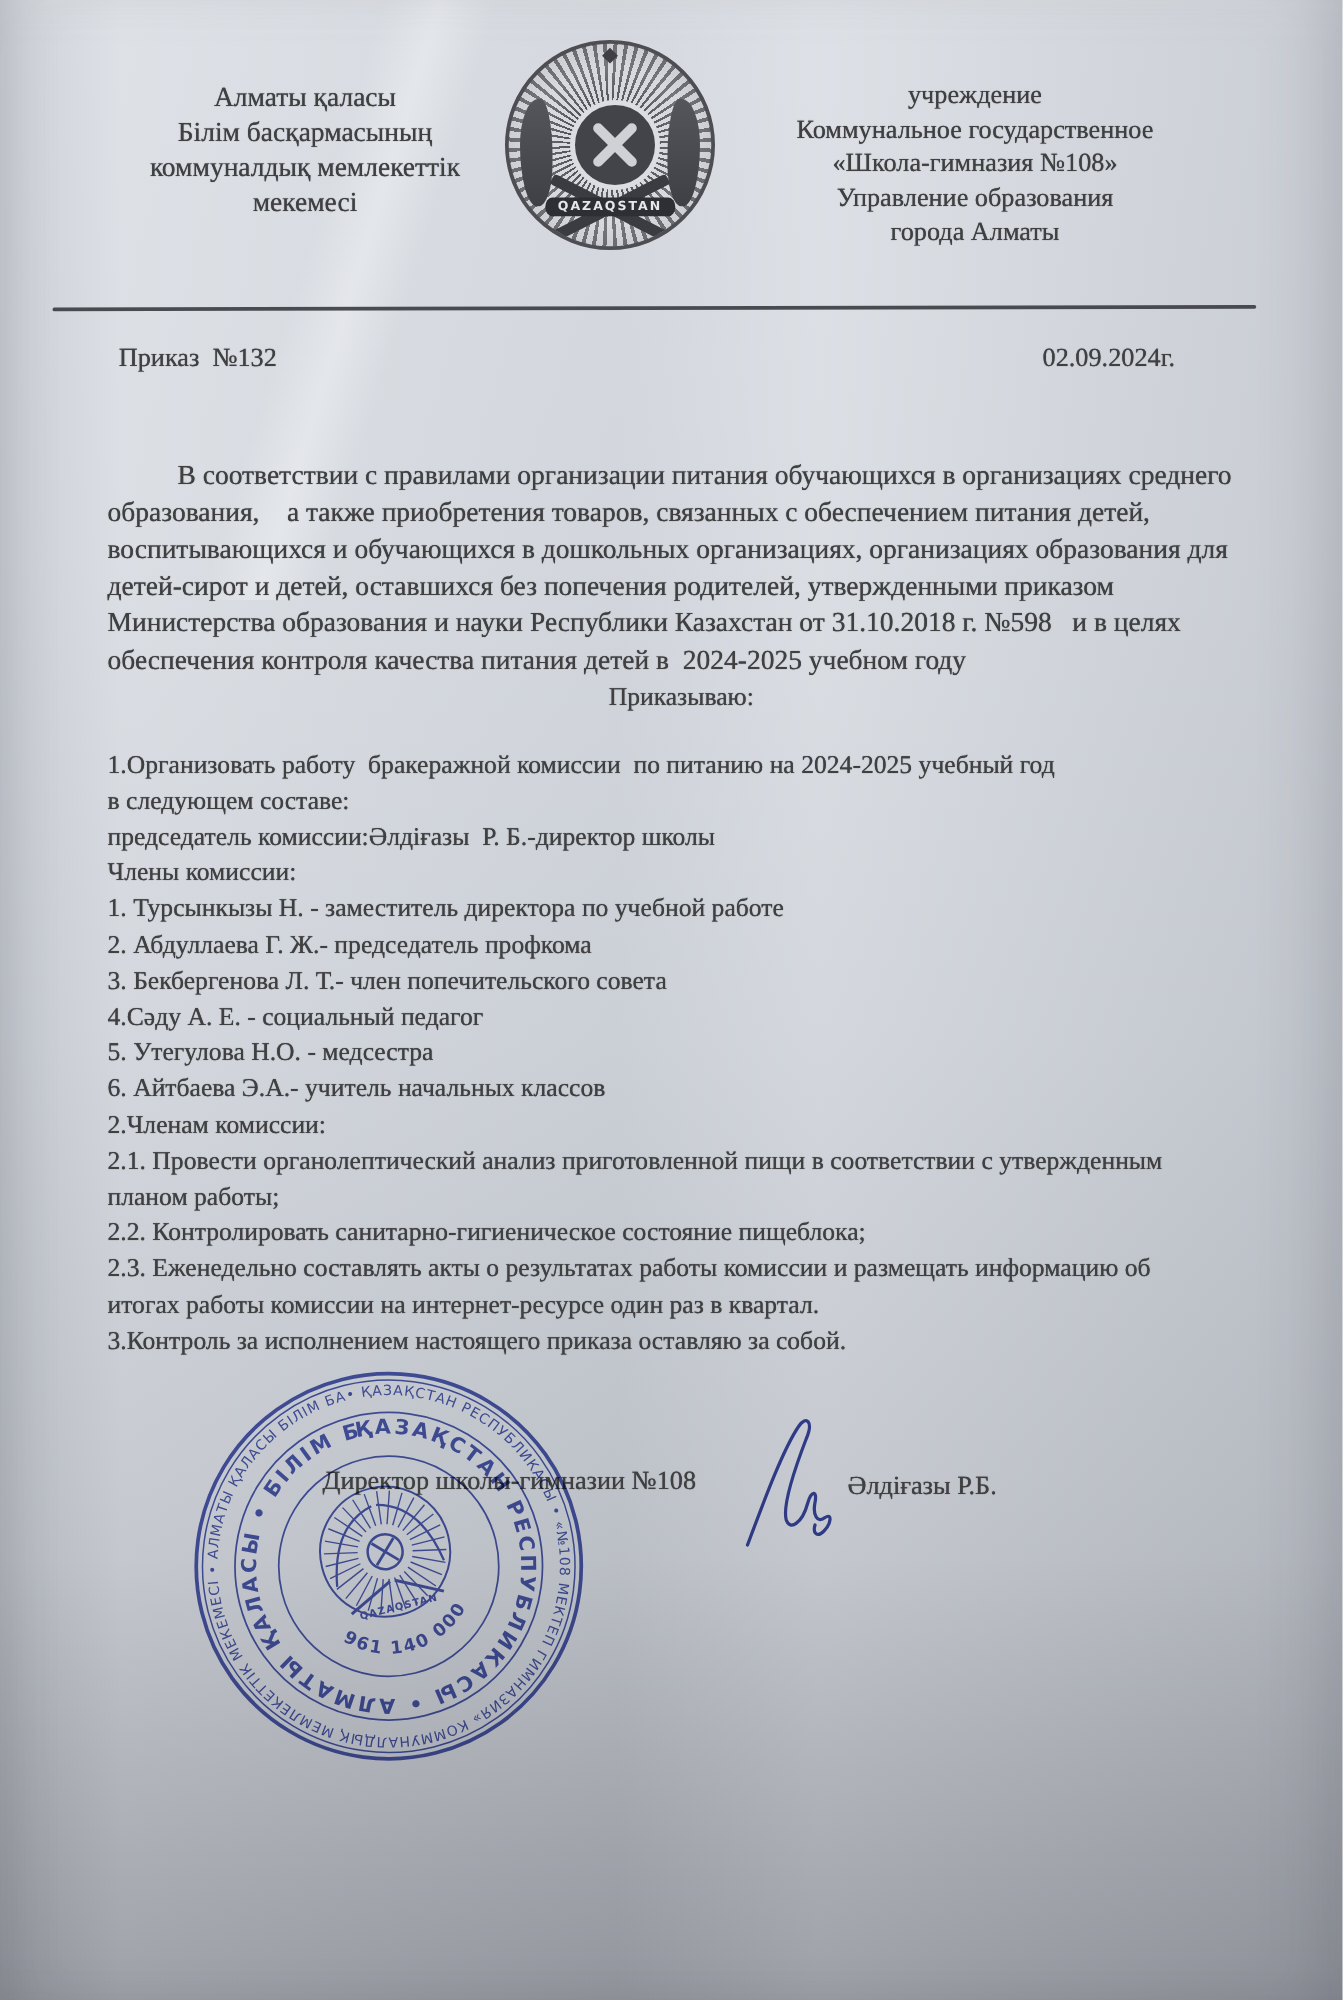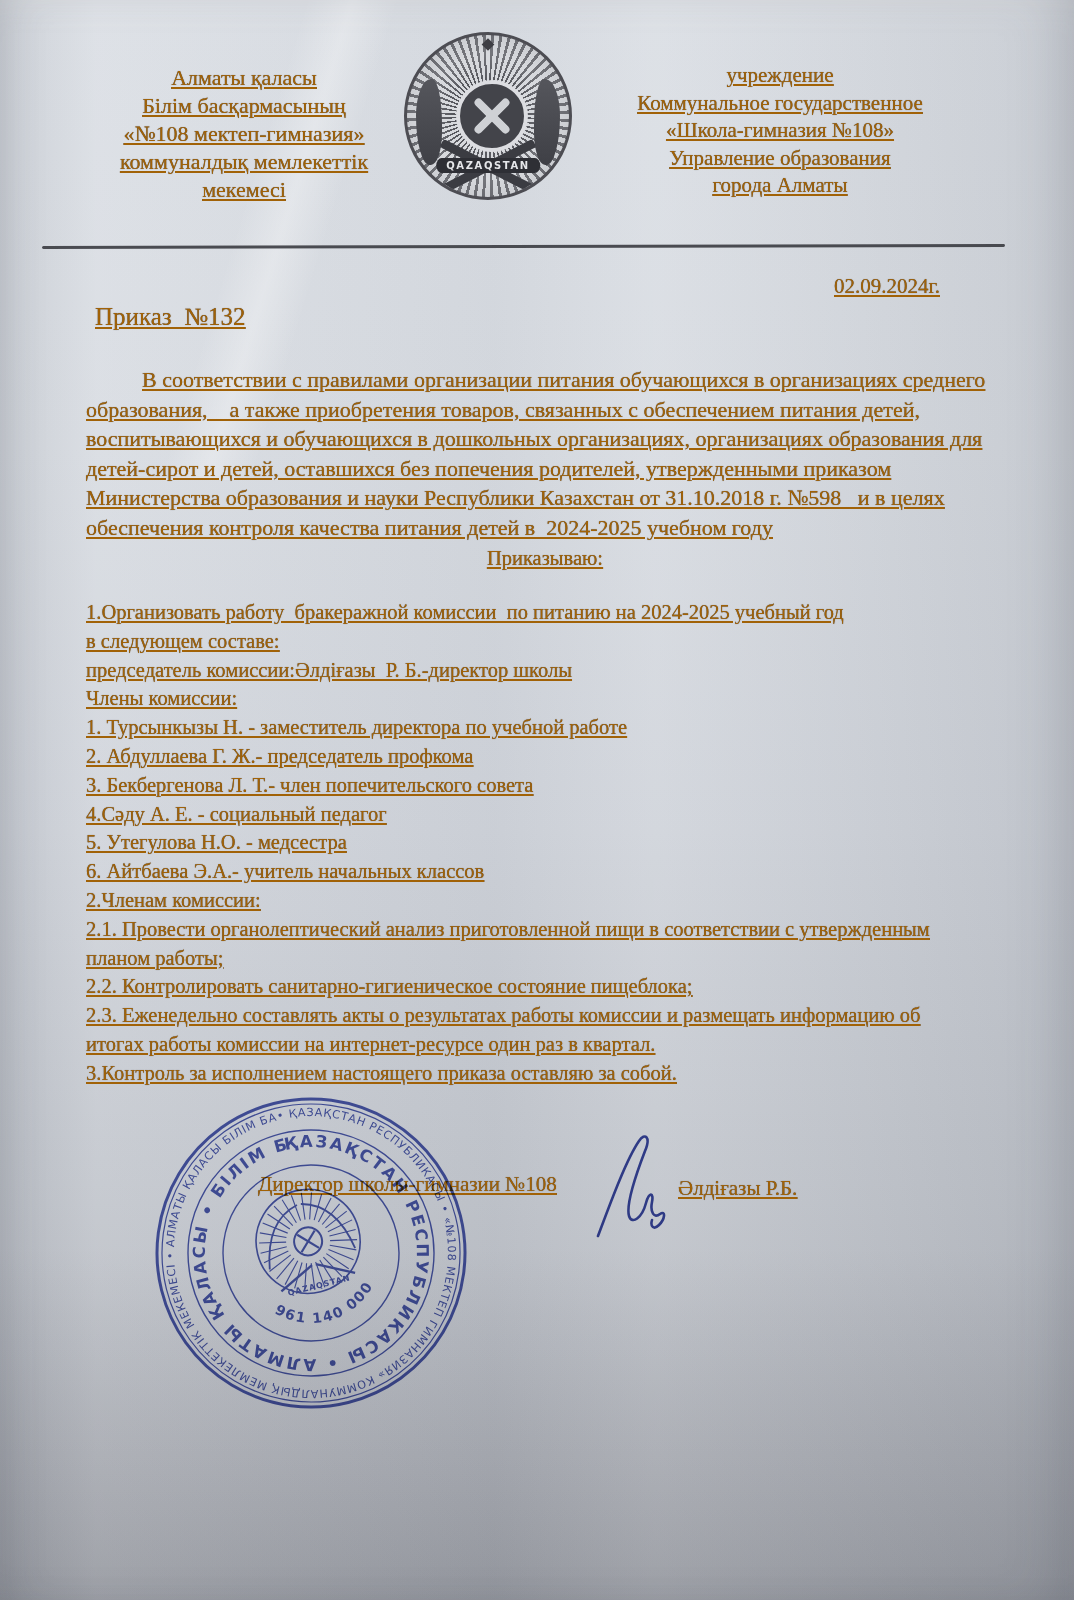--- a/index.html
+++ b/index.html
@@ -8,21 +8,21 @@
     font-family:"Liberation Serif","DejaVu Serif",serif;
     background:linear-gradient(180deg,#dadee4 0%,#d7dbe1 28%,#cfd3da 52%,#c1c5cc 74%,#b2b5bc 92%,#aaadb4 100%);
   }
   .texture{position:absolute;inset:0;pointer-events:none;
     background:
       linear-gradient(107deg, transparent 40%, rgba(255,255,255,.30) 46%, transparent 52%) 0 0/620px 480px no-repeat,
       linear-gradient(90deg, rgba(90,95,105,.10) 0%, rgba(255,255,255,.10) 9%, rgba(120,125,135,.05) 46%, rgba(255,255,255,.09) 61%, rgba(95,100,110,.13) 100%),
       linear-gradient(0deg, rgba(70,73,82,.22) 0%, transparent 22%);
     box-shadow:inset 24px 0 50px -30px rgba(60,65,75,.28), inset -34px 0 60px -30px rgba(60,65,75,.25), inset 0 26px 40px -30px rgba(255,255,255,.5);
   }
-  .ink{color:#a16207;text-shadow:0 0 .7px rgba(32,34,42,.85);text-decoration:underline;}
+  .ink{color:#404040;text-shadow:0 0 .7px rgba(32,34,42,.85);}
   .doc-line{white-space:pre;}
 
   
   .hdr-left{position:absolute;left:78px;top:64px;width:332px;text-align:center;
     font-size:22px;line-height:28px;}
   .hdr-right{position:absolute;left:622px;top:62px;width:316px;text-align:center;
     font-size:21px;line-height:27.5px;}
   .hdr-left .doc-line,.hdr-right .doc-line{white-space:normal;}
 
   
@@ -46,21 +46,21 @@
   .em-axes{position:absolute;bottom:26px;left:50%;width:104px;height:9px;background:#3b3c42;border-radius:3px;}
   .em-axes.a1{transform:translateX(-50%) rotate(27deg);}
   .em-axes.a2{transform:translateX(-50%) rotate(-27deg);}
   .em-banner{position:absolute;left:50%;bottom:24px;transform:translateX(-50%);
     background:#2e2f35;color:#e6e7ea;font-family:"DejaVu Sans","Liberation Sans",sans-serif;
     font-size:10px;font-weight:bold;letter-spacing:1.6px;padding:2px 10px;border-radius:8px/11px;}
 
   
   .rule{position:absolute;left:42px;top:245px;width:963px;height:3px;background:#35373c;
     border-radius:2px;opacity:.88;transform:rotate(-.12deg);}
-  .order-no{position:absolute;left:95px;top:274px;font-size:25px;margin-top:29px;}
+  .order-no{position:absolute;left:95px;top:274px;font-size:21px;}
   .order-date{position:absolute;left:806px;top:274px;font-size:21px;margin-left:28px;}
 
   
   .intro{position:absolute;left:86px;top:365px;width:918px;font-size:22px;line-height:29.6px;}
   .intro .doc-line:first-child{padding-left:56px;}
   .resolution{position:absolute;left:86px;top:547px;width:918px;text-align:center;font-size:20.5px;}
   .orders{position:absolute;left:86px;top:598px;width:918px;font-size:20.5px;line-height:28.8px;}
 
   
   .sig-title{position:absolute;left:258px;top:1172px;font-size:21px;}
@@ -74,21 +74,20 @@
   .stamp text{font-family:"DejaVu Sans","Liberation Sans",sans-serif;}
 </style>
 </head>
 <body>
 
 <div class="texture"></div>
 
 <div class="hdr-left ink">
     <div class="doc-line">Алматы қаласы</div>
     <div class="doc-line">Білім басқармасының</div>
-    <div class="doc-line">«№108 мектеп-гимназия»</div>
     <div class="doc-line">коммуналдық мемлекеттік</div>
     <div class="doc-line">мекемесі</div>
   </div>
 
 <div class="emblem">
   <div class="em-star"></div>
   <div class="em-horse em-horse-l"></div>
   <div class="em-horse em-horse-r"></div>
   <div class="em-axes a1"></div>
   <div class="em-axes a2"></div>

